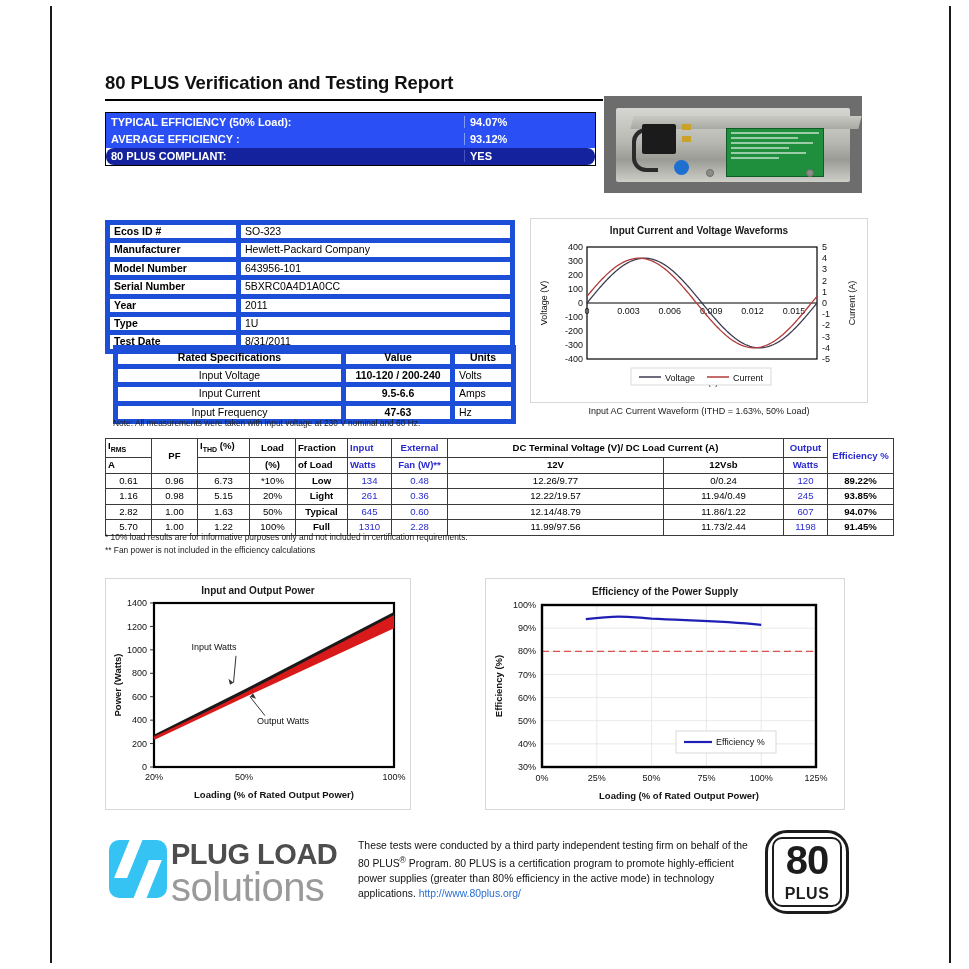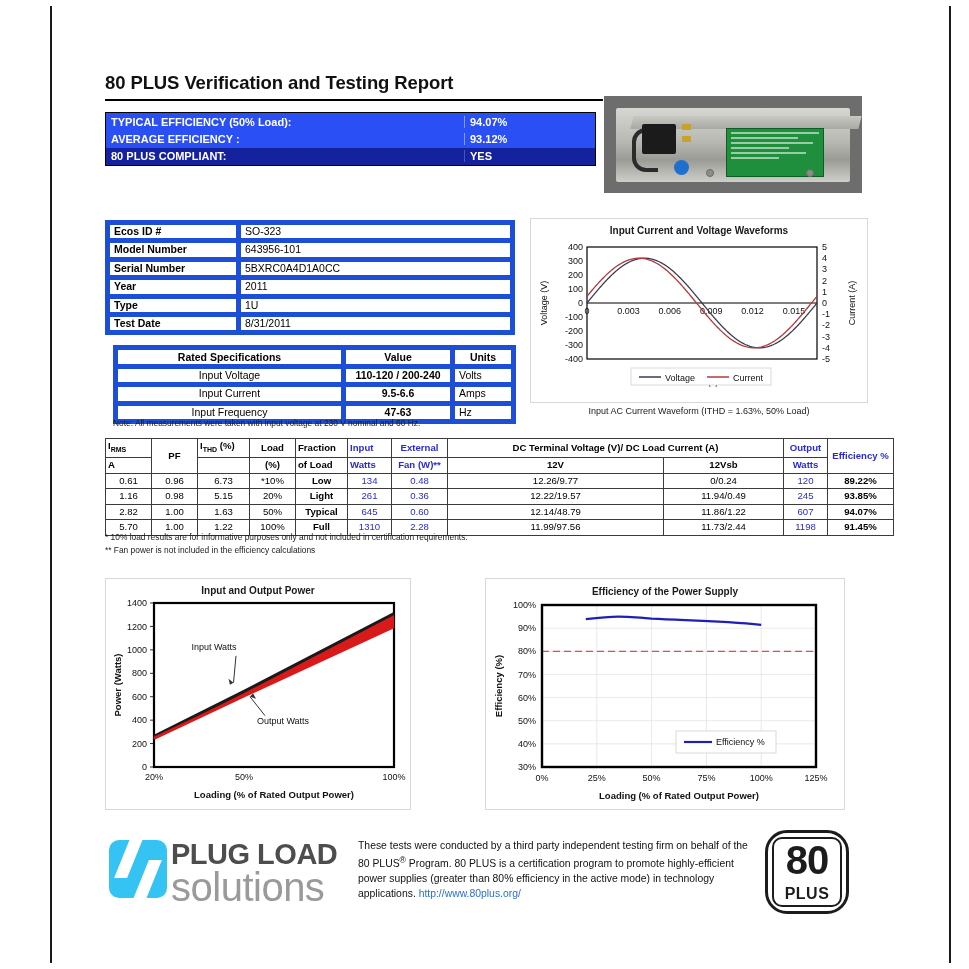--- a/index.html
+++ b/index.html
@@ -69,21 +69,21 @@
   .summary-row {
     display: flex;
     height: 17.3px;
     align-items: center;
     color: #ffffff;
     font-size: 11px;
     font-weight: bold;
   }
   .summary-row.light { background: #2a4ff5; }
   .summary-row.light2 { background: #2a4ff5; }
-  .summary-row.dark { background: #14229e; }
+  .summary-row.dark { background: #14229e; border-radius: 8px; }
   .summary-label {
     width: 358px;
     padding-left: 5px;
     box-sizing: border-box;
     white-space: nowrap;
     overflow: hidden;
   }
   .summary-value {
     flex: 1;
     padding-left: 5px;
@@ -408,20 +408,24 @@
       <div class="psu-screw" style="left:90px"></div>
       <div class="psu-screw" style="left:190px"></div>
     </div>
   </div>
 
   <table class="tbl info-tbl">
     <tbody>
       <tr>
         <td class="k">Ecos ID #</td>
         <td class="v">SO-323</td>
+      </tr>
+      <tr>
+        <td class="k">Manufacturer</td>
+        <td class="v">Hewlett-Packard Company</td>
       </tr>
       <tr>
         <td class="k">Model Number</td>
         <td class="v">643956-101</td>
       </tr>
       <tr>
         <td class="k">Serial Number</td>
         <td class="v">5BXRC0A4D1A0CC</td>
       </tr>
       <tr>

